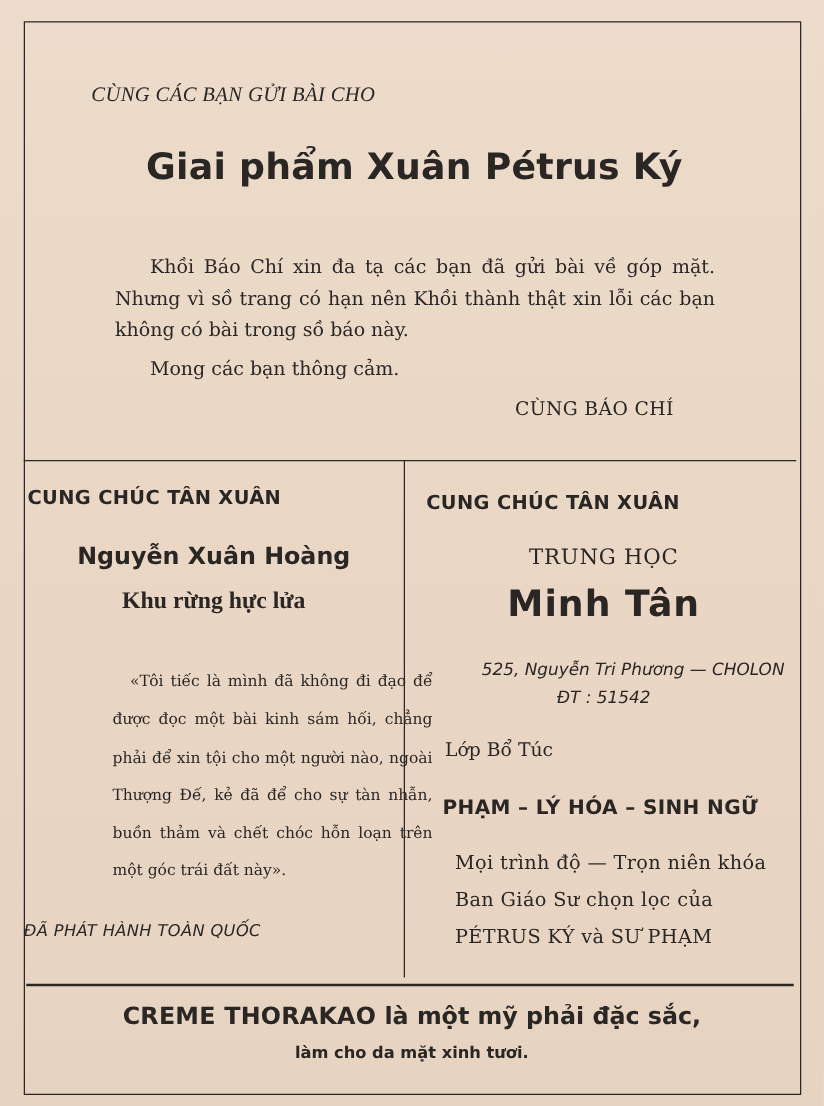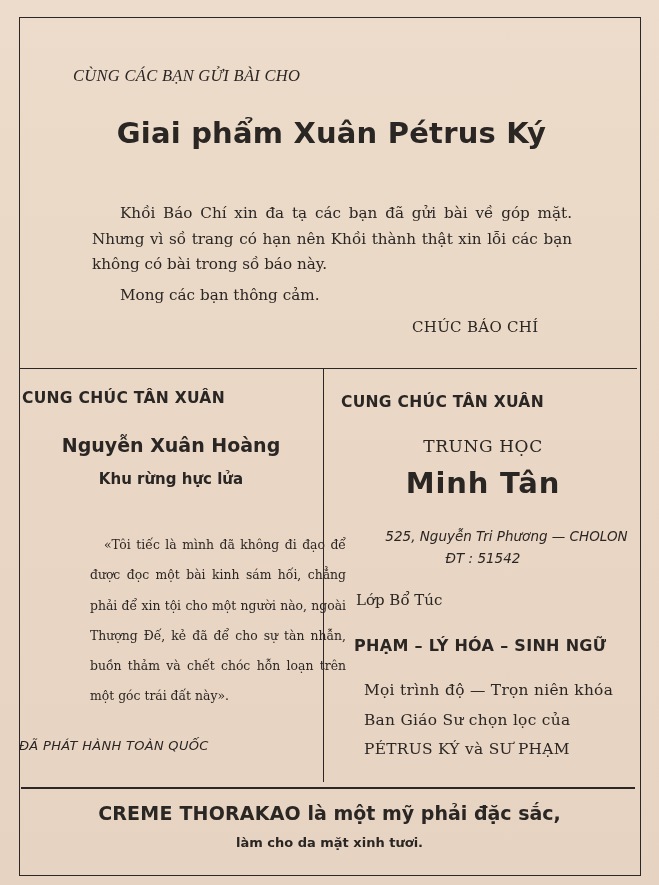--- a/index.html
+++ b/index.html
@@ -29,21 +29,21 @@
   .top-title { left:0; width:659px; text-align:center; top:116px; font-size:29px; font-weight:bold; letter-spacing:0.2px; }
   .top-title span { display:inline-block; transform:translateX(2px); }
   .para { font-size:15.2px; line-height:25.5px; }
   .p1 { left:92px; top:201px; width:480px; white-space:normal; text-align:justify; text-indent:28px; }
   .p2 { left:120px; top:283px; }
   .sig { left:412px; top:318px; font-size:15px; letter-spacing:0.3px; }
 
   
   .kicker-l { left:22px; top:389px; font-size:15.5px; font-weight:bold; letter-spacing:0.3px; }
   .author { left:19px; width:304px; text-align:center; top:434px; font-size:19px; font-weight:bold; }
-  .book { left:19px; width:304px; text-align:center; top:470px; font-size:15px; font-weight:bold; }
+  .book { left:19px; width:304px; text-align:center; top:470px; font-size:19px; font-weight:bold;font-family:Liberation Serif, serif; }
   .quote { left:46px; top:530px; width:256px; white-space:normal; font-size:12.4px; line-height:30.3px; text-align:justify;margin-left:44px; }
   .quote .first { padding-left:14px; }
   .release { left:19px; width:304px; text-align:left; top:738px; font-size:13px; font-style:italic; letter-spacing:0.3px; }
 
   
   .kicker-r { left:341px; top:393px; font-size:15.5px; font-weight:bold; letter-spacing:0.3px; }
   .school-type { left:325px; width:316px; text-align:center; top:436px; font-size:17px; letter-spacing:0.6px; }
   .school-name { left:325px; width:316px; text-align:center; top:466px; font-size:29px; font-weight:bold; letter-spacing:0.8px; }
   .addr { left:325px; width:363px; text-align:center; top:528px; font-size:13.5px; font-style:italic; }
   .phone { left:325px; width:316px; text-align:center; top:550px; font-size:13.5px; font-style:italic; }
@@ -65,21 +65,21 @@
 <div class="frame"></div>
 <div class="hline" style="left:19px; top:368px; width:618px;"></div>
 <div class="vline" style="left:323px; top:368px; height:414px;"></div>
 <div class="hline" style="left:21px; top:787px; width:614px; border-top-width:2px;"></div>
 
 <section>
   <div class="abs top-kicker">CÙNG CÁC BẠN GỬI BÀI CHO</div>
   <div class="abs top-title sans"><span>Giai phẩm Xuân Pétrus Ký</span></div>
   <div class="abs para p1">Khồi Báo Chí xin đa tạ các bạn đã gửi bài về góp mặt. Nhưng vì sồ trang có hạn nên Khồi thành thật xin lỗi các bạn không có bài trong sồ báo này.</div>
   <div class="abs para p2">Mong các bạn thông cảm.</div>
-  <div class="abs sig">CHÚC BÁO CHÍ</div>
+  <div class="abs sig">CÙNG BÁO CHÍ</div>
 </section>
 
 <section>
   <div class="abs kicker-l sans">CUNG CHÚC TÂN XUÂN</div>
   <div class="abs author sans">Nguyễn Xuân Hoàng</div>
   <div class="abs book sans">Khu rừng hực lửa</div>
   <div class="abs quote"><span class="first">«Tôi tiếc là mình đã không đi đạo để được đọc một bài kinh sám hối, chẳng phải để xin tội cho một người nào, ngoài Thượng Đế, kẻ đã để cho sự tàn nhẫn, buồn thảm và chết chóc hỗn loạn trên một góc trái đất này».</span></div>
   <div class="abs release sans">ĐÃ PHÁT HÀNH TOÀN QUỐC</div>
 </section>
 

